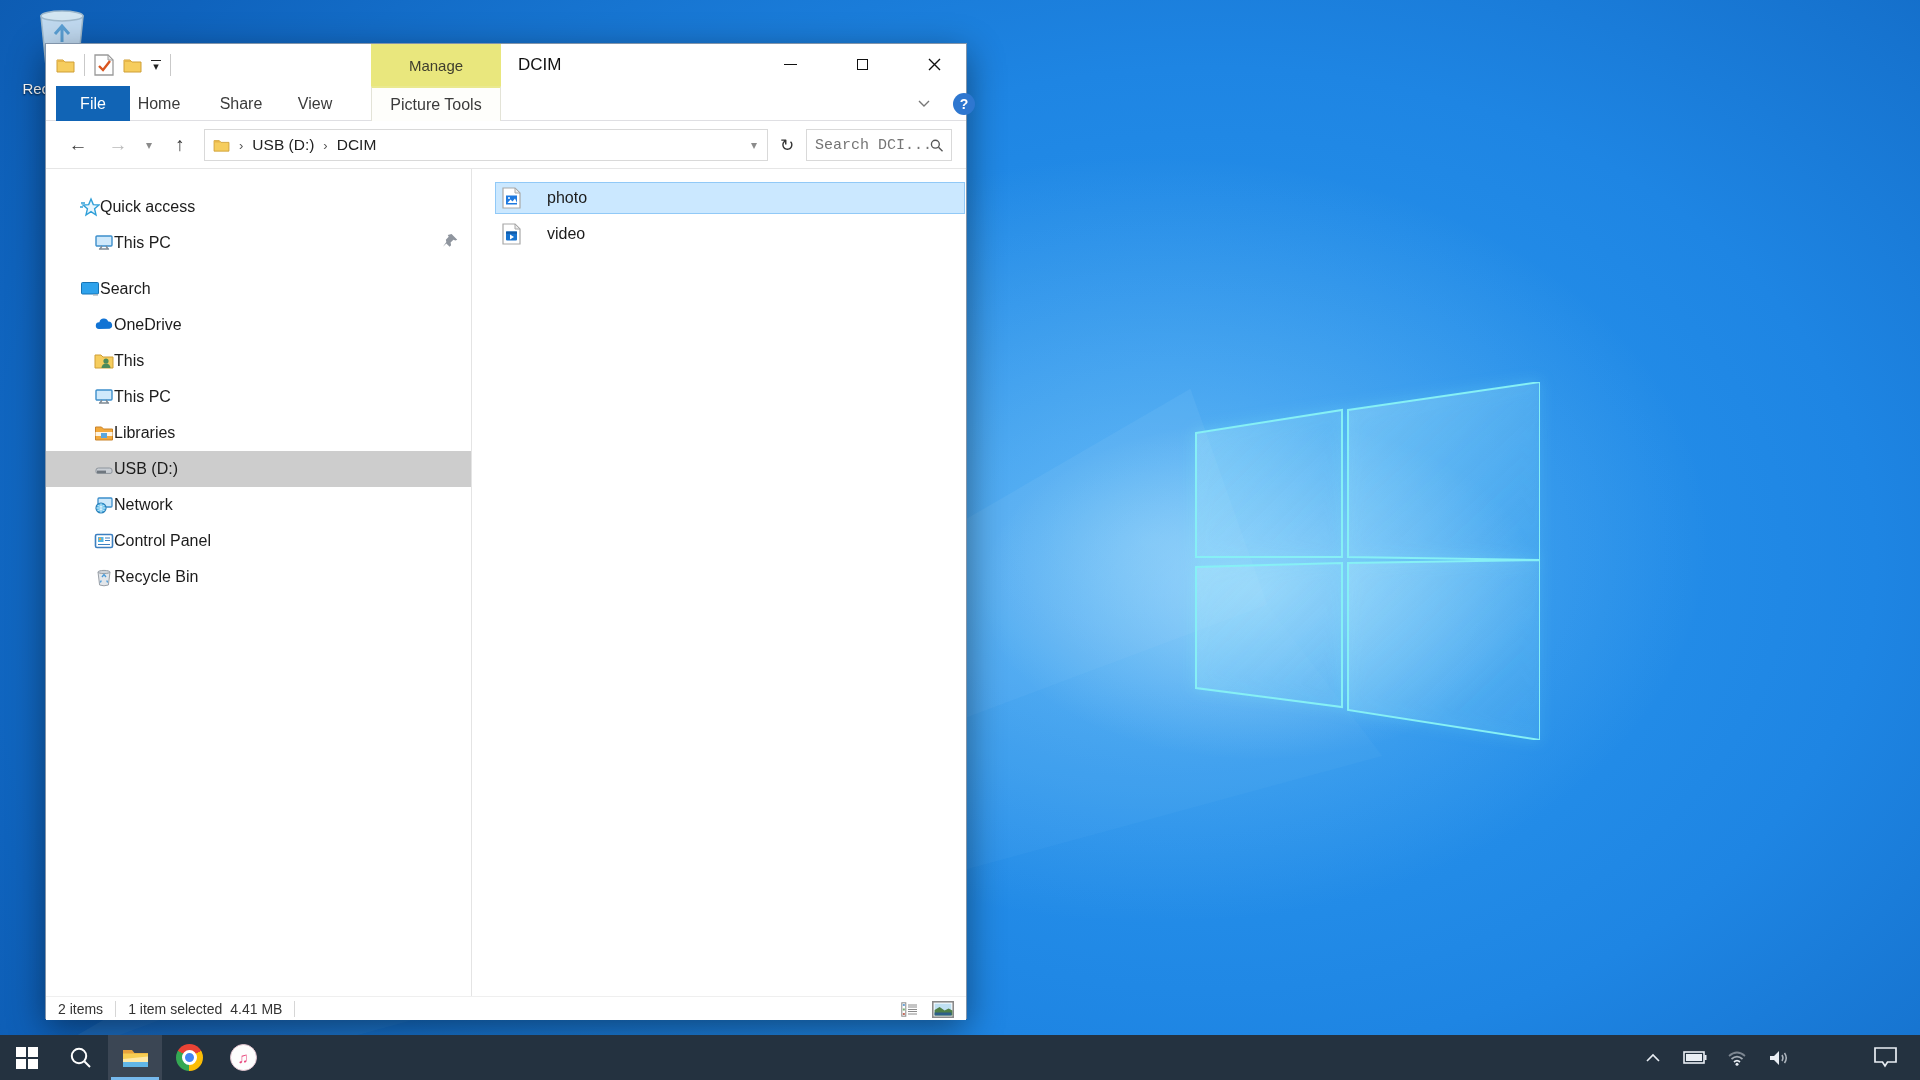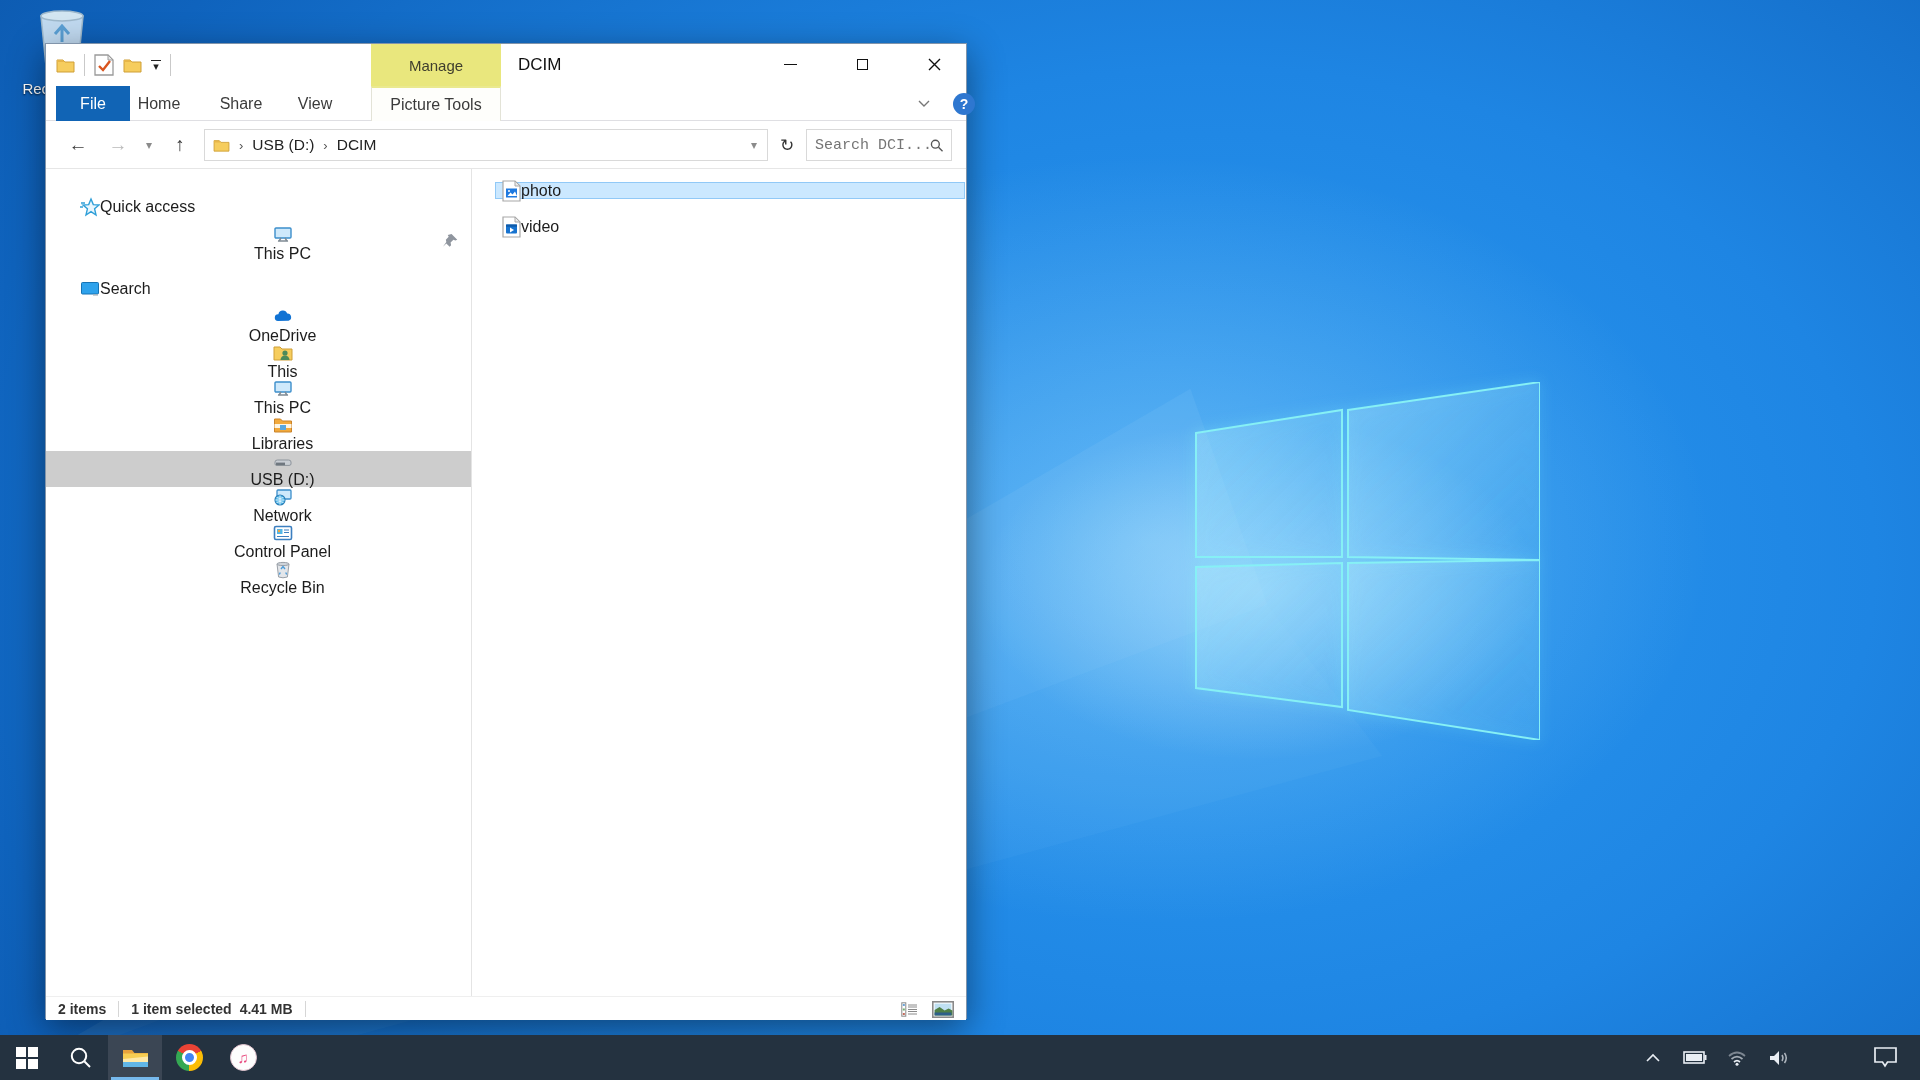--- a/index.html
+++ b/index.html
@@ -72,34 +72,34 @@
   .addr-caret { margin-left:auto; padding:0 10px; color:#8b8b8b; font-size:12px; }
   .refresh { position:absolute; left:726px; top:8px; width:30px; height:32px; display:flex; align-items:center; justify-content:center;
     color:#333; font-size:17px; }
   .searchbox { position:absolute; left:760px; top:8px; width:146px; height:32px; border:1px solid #d9d9d9; background:#fff;
     display:flex; align-items:center; padding:0 8px; }
   .searchbox input { border:none; outline:none; width:100%; font-size:15px; color:#777; font-family:Liberation Mono, monospace; }
 
   .content { position:absolute; left:0; top:125px; width:100%; height:827px; }
   .navpane { position:absolute; left:0; top:0; width:426px; height:100%; border-right:1px solid #e4e4e4; padding-top:20px; overflow:hidden; }
   .navitem { position:relative; height:36px; display:flex; align-items:center; font-size:16px; color:#1c1c1c; padding-left:34px; }
-  .navitem.child { padding-left:48px;flex-direction:column; }
+  .navitem.child { padding-left:48px; }
   .navitem.selected { background:#cdcdcd; }
   .navitem .pin { position:absolute; right:12px; top:8px; }
   .navgap { height:10px; }
   .nicon { width:20px; height:20px; flex:0 0 20px; }
 
   .filepane { position:absolute; left:427px; top:0; width:495px; height:100%; }
-  .filerow { position:absolute; left:22px; width:470px; height:17px; display:flex; align-items:center; gap:0;
+  .filerow { position:absolute; left:22px; width:470px; height:32px; display:flex; align-items:center; gap:26px;
     font-size:16px; color:#1c1c1c; padding-left:6px; border:1px solid transparent; }
   .filerow.selected { background:#cbe8ff; border:1px solid #91c9f7; }
   .filerow .ficon { width:19px; height:22px; }
 
   .statusbar { position:absolute; left:0; top:952px; width:100%; height:24px; background:#fff; border-top:1px solid #efefef;
-    display:flex; align-items:center; font-size:14px; color:#333;font-weight:bold; }
+    display:flex; align-items:center; font-size:14px; color:#333; }
   .statusbar .s-item { padding:0 12px; }
   .statusbar .s-sep { width:1px; height:16px; background:#d6d6d6; }
   .viewbtns { position:absolute; right:12px; top:0; height:24px; display:flex; align-items:center; gap:14px; }
 
   
   .taskbar { position:absolute; left:0; top:1035px; width:1920px; height:45px; background:#243240; display:flex; align-items:stretch; }
   .tb-left { display:flex; align-items:stretch; }
   .tb-btn { width:54px; display:flex; align-items:center; justify-content:center; position:relative; }
   .tb-btn.active { background:#3b4654; }
   .tb-btn.active::after { content:''; position:absolute; left:3px; right:3px; bottom:0; height:3px; background:#76b9ed; }

